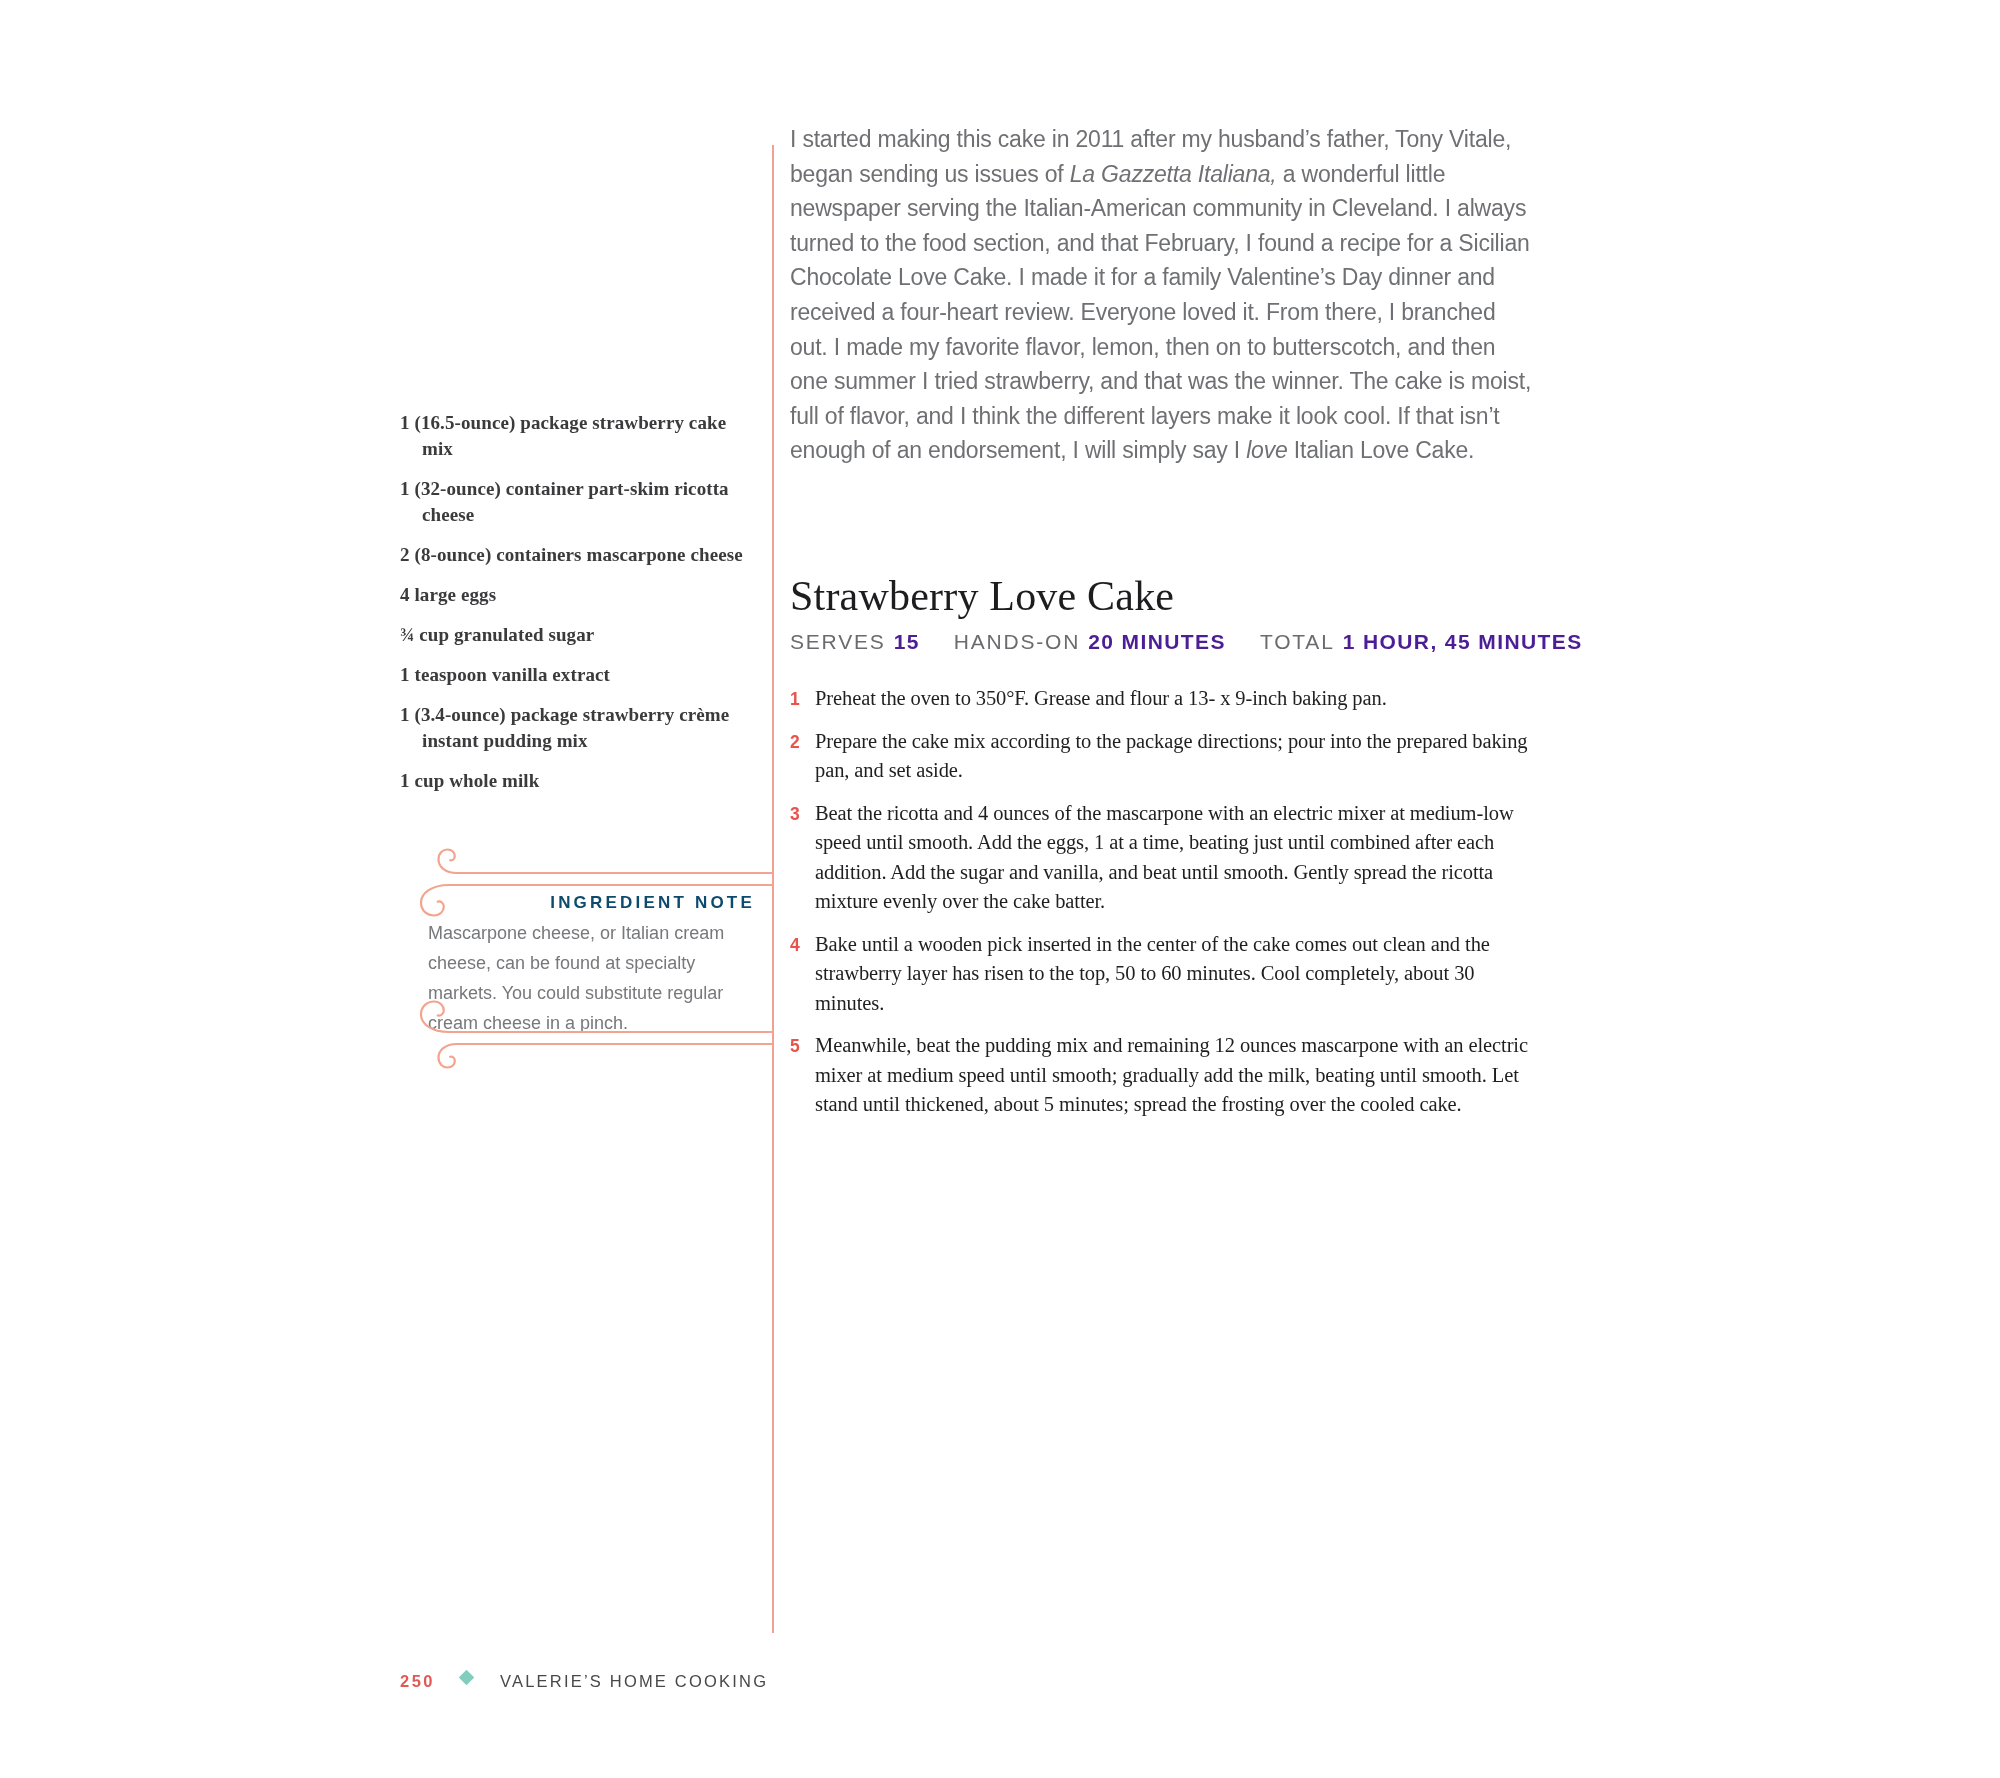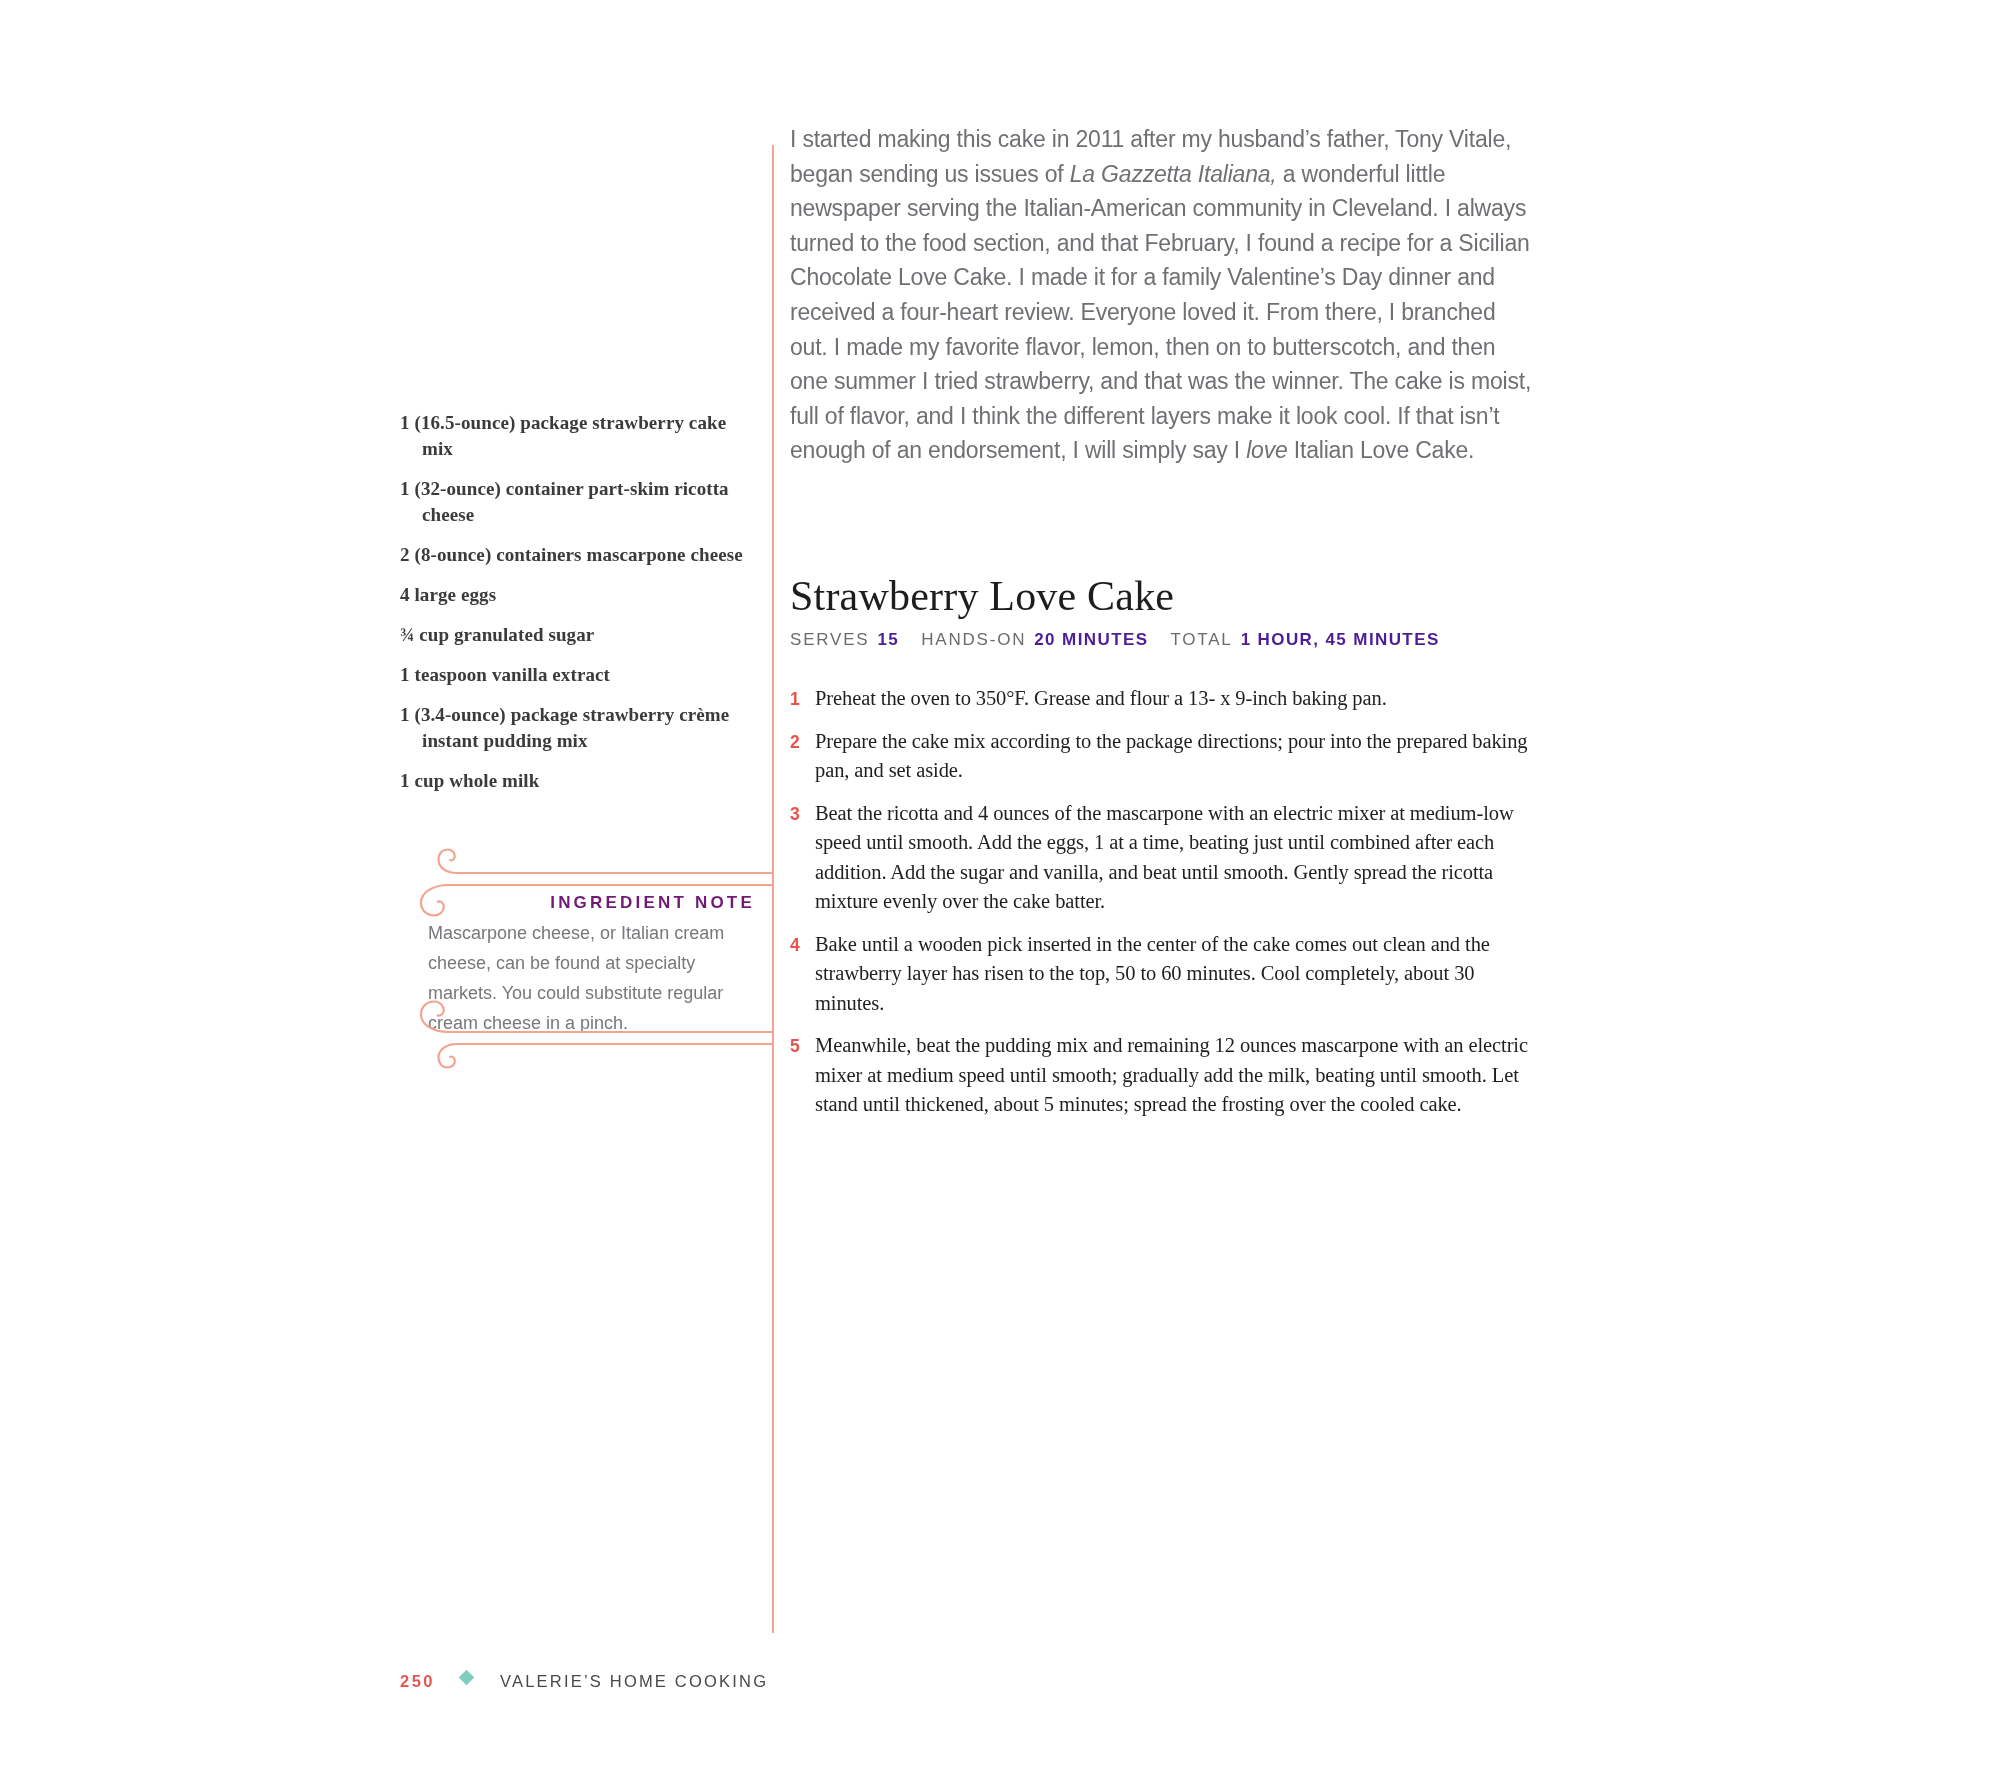--- a/index.html
+++ b/index.html
@@ -28,21 +28,21 @@
   .note-box {
     position:absolute; left:400px; top:846px; width:373px; height:228px;
   }
   .flourish { position:absolute; left:0; display:block; }
   .flourish.top { top:0; }
   .flourish.bottom { top:151px; transform:scaleY(-1); }
   .note-heading {
     position:absolute; top:47px; left:0; right:18px;
     text-align:right;
     font-weight:bold; font-size:17px; letter-spacing:3.2px;
-    color:#701a75;
+    color:#0c4a6e;
   }
   .note-text {
     position:absolute; top:72px; left:28px; right:18px;
     text-align:left;
     font-size:18px; line-height:30px; color:#77787b;
   }
 
   
   .v-rule {
     position:absolute; left:772px; top:145px;
@@ -59,22 +59,22 @@
 
   .recipe-title {
     position:absolute; left:790px; top:572px; width:742px;
     font-family:"Liberation Serif", serif;
     font-weight:normal; font-size:42px; letter-spacing:0.2px;
     color:#1d1d1f;
   }
 
   .meta-row {
     position:absolute; left:790px; top:630px; width:742px;
-    display:flex; gap:22px; align-items:baseline;
-    font-size:17px; white-space:nowrap;
+    display:flex; gap:34px; align-items:baseline;
+    font-size:21px; white-space:nowrap;
   }
   .meta-pair { display:flex; gap:8px; align-items:baseline; }
   .meta-label { color:#6a6b6e; letter-spacing:1.8px; }
   .meta-value { color:#4c1d95; font-weight:bold; letter-spacing:1.4px; }
 
   .steps {
     position:absolute; left:790px; top:684px; width:748px;
   }
   .step { display:flex; margin-bottom:13px; }
   .step-num {

